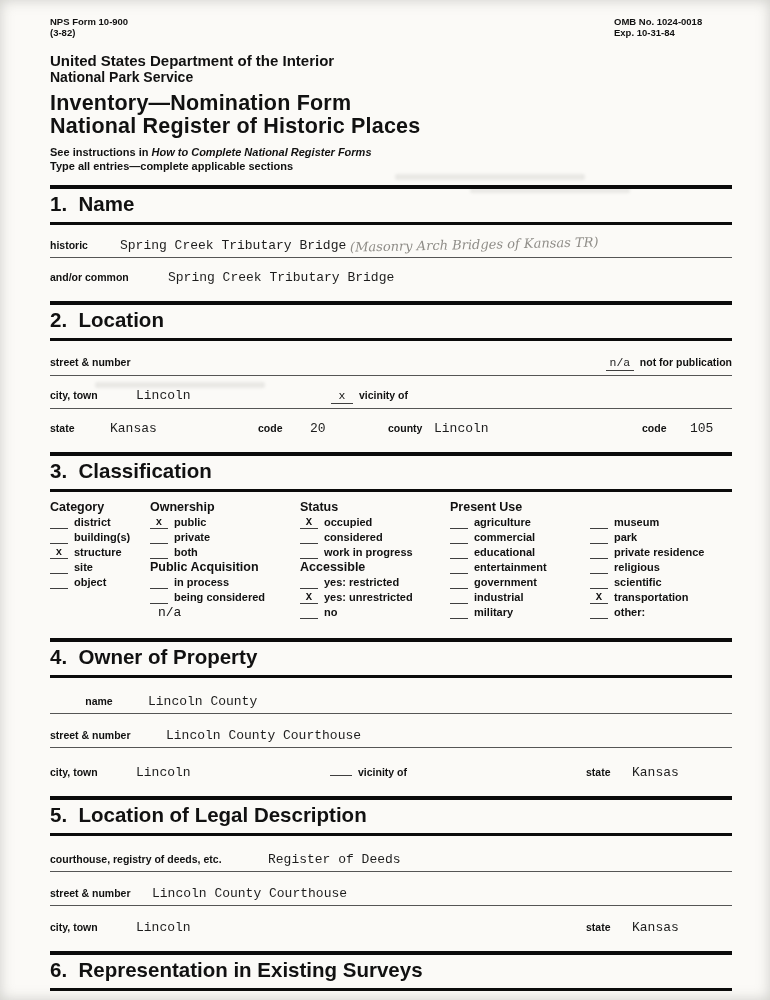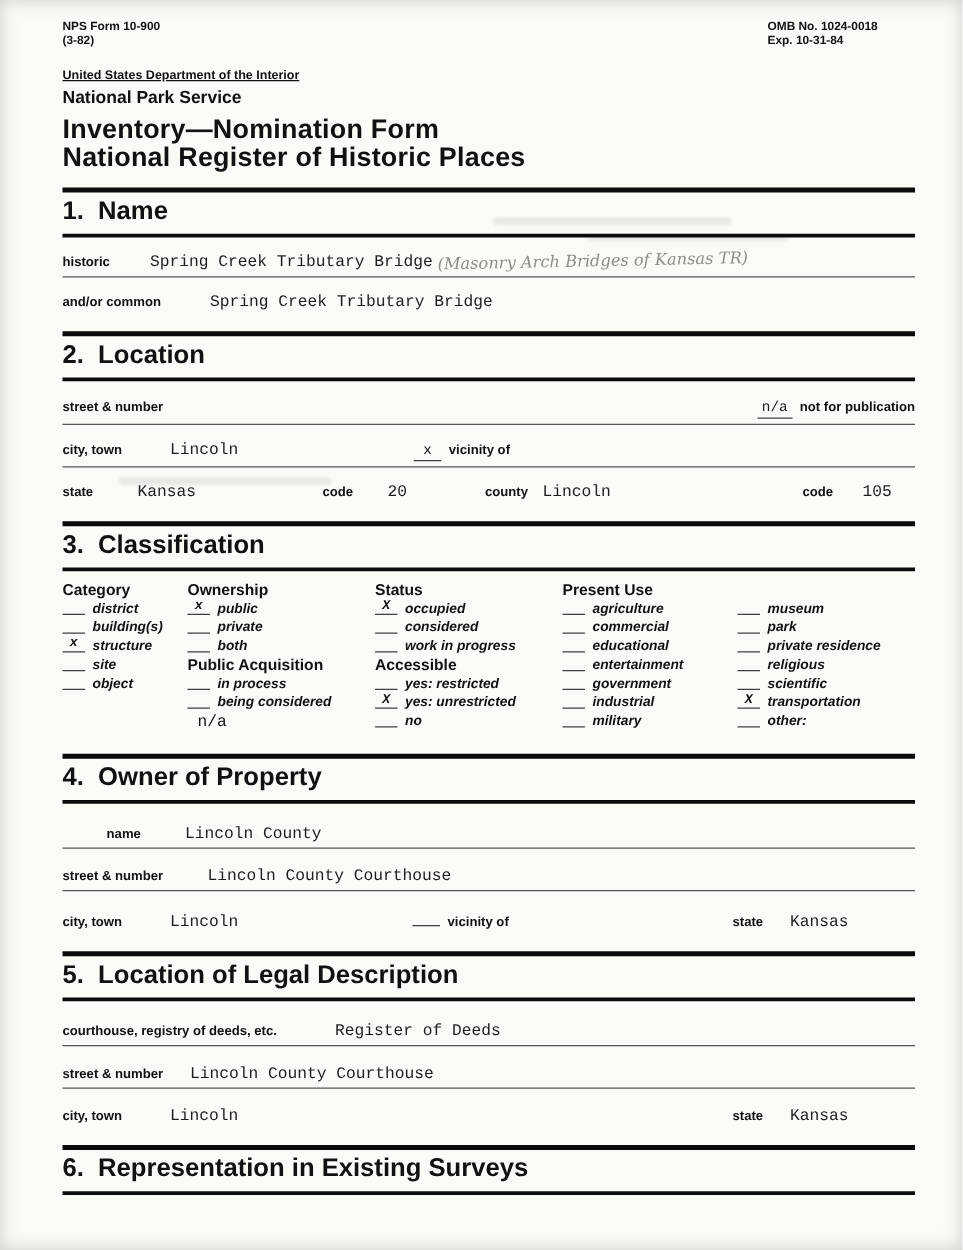--- a/index.html
+++ b/index.html
@@ -6,21 +6,21 @@
   .page {
     position:relative; width:770px; height:1000px; overflow:hidden;
     background:#fbfaf7; color:#111;
     font-family:"Liberation Sans", sans-serif;
     box-shadow: inset 0 0 14px rgba(120,120,115,.35);
   }
   .content { position:absolute; left:50px; top:16px; width:682px; }
 
   
   .hdr-top { display:flex; justify-content:space-between; font-size:9.5px; font-weight:bold; line-height:11px; }
-  .dept   { margin-top:14px; font-size:10px; font-weight:bold; line-height:17px;text-decoration:underline; }
+  .dept   { margin-top:14px; font-size:15px; font-weight:bold; line-height:17px; }
   .agency { font-size:14px; font-weight:bold; line-height:16px; }
   .hdr-main { display:flex; }
   .hdr-left { width:506px; }
   .reg-title { margin-top:7px; font-size:21.5px; font-weight:bold; line-height:23px; letter-spacing:.2px; }
   .instr { margin-top:8px; font-size:11px; font-weight:bold; line-height:13.5px; }
   .instr i { font-weight:bold; }
   .hdr-right { flex:1; }
   .nps-only { margin-top:16px; font-size:10.5px; font-weight:bold; }
   .received-row { margin-top:11px; display:flex; align-items:baseline; }
   .rcv-lbl { font-size:10.5px; font-weight:bold; margin-right:12px; }
@@ -45,21 +45,21 @@
   }
   .cbline.wide { width:28px; }
   .annotation {
     font-family:"DejaVu Serif", serif; font-style:italic; font-size:13px;
     color:#8f8d88; margin-left:4px; transform:rotate(-1.2deg); white-space:nowrap;
   }
 
   
   .cls-grid { display:grid; grid-template-columns:100px 150px 150px 140px 1fr; margin-top:8px; padding-bottom:6px; }
   .cls-header { font-size:12.5px; font-weight:bold; line-height:15px; height:15px; }
-  .cls-item { display:flex; align-items:flex-start; font-size:11px; font-weight:bold; line-height:15px; height:15px;font-style:italic; }
+  .cls-item { display:flex; align-items:center; font-size:11px; font-weight:bold; line-height:15px; height:15px; }
   .cls-item .cbline { width:18px; height:11px; margin-right:6px; line-height:10px; font-size:10.5px; }
   .cls-text { font-family:"Liberation Mono", monospace; font-size:13px; line-height:15px; height:15px; padding-left:8px; }
 
   
   .smudge { position:absolute; background:#8d8d88; opacity:.16; filter:blur(1.4px); border-radius:2px; }
 </style>
 </head>
 <body>
 
 <div class="page">
@@ -83,20 +83,24 @@
 
     <div class="dept">United States Department of the Interior</div>
 
     <div class="hdr-main">
       <div class="hdr-left">
         <div class="agency">National Park Service</div>
         <div class="reg-title">
           <div>Inventory—Nomination Form</div>
           <div>National Register of Historic Places</div>
         </div>
+        <div class="instr">
+          <span>See instructions in </span><i>How to Complete National Register Forms</i>
+          <div>Type all entries—complete applicable sections</div>
+        </div>
       </div>
     </div>
 
     <div class="sec-head">1.  Name</div>
     <div class="frow ul">
       <span class="lab" style="width:70px;">historic</span>
       <span class="tw">Spring Creek Tributary Bridge</span>
       <span class="annotation">(Masonry Arch Bridges of Kansas TR)</span>
     </div>
     <div class="frow">

